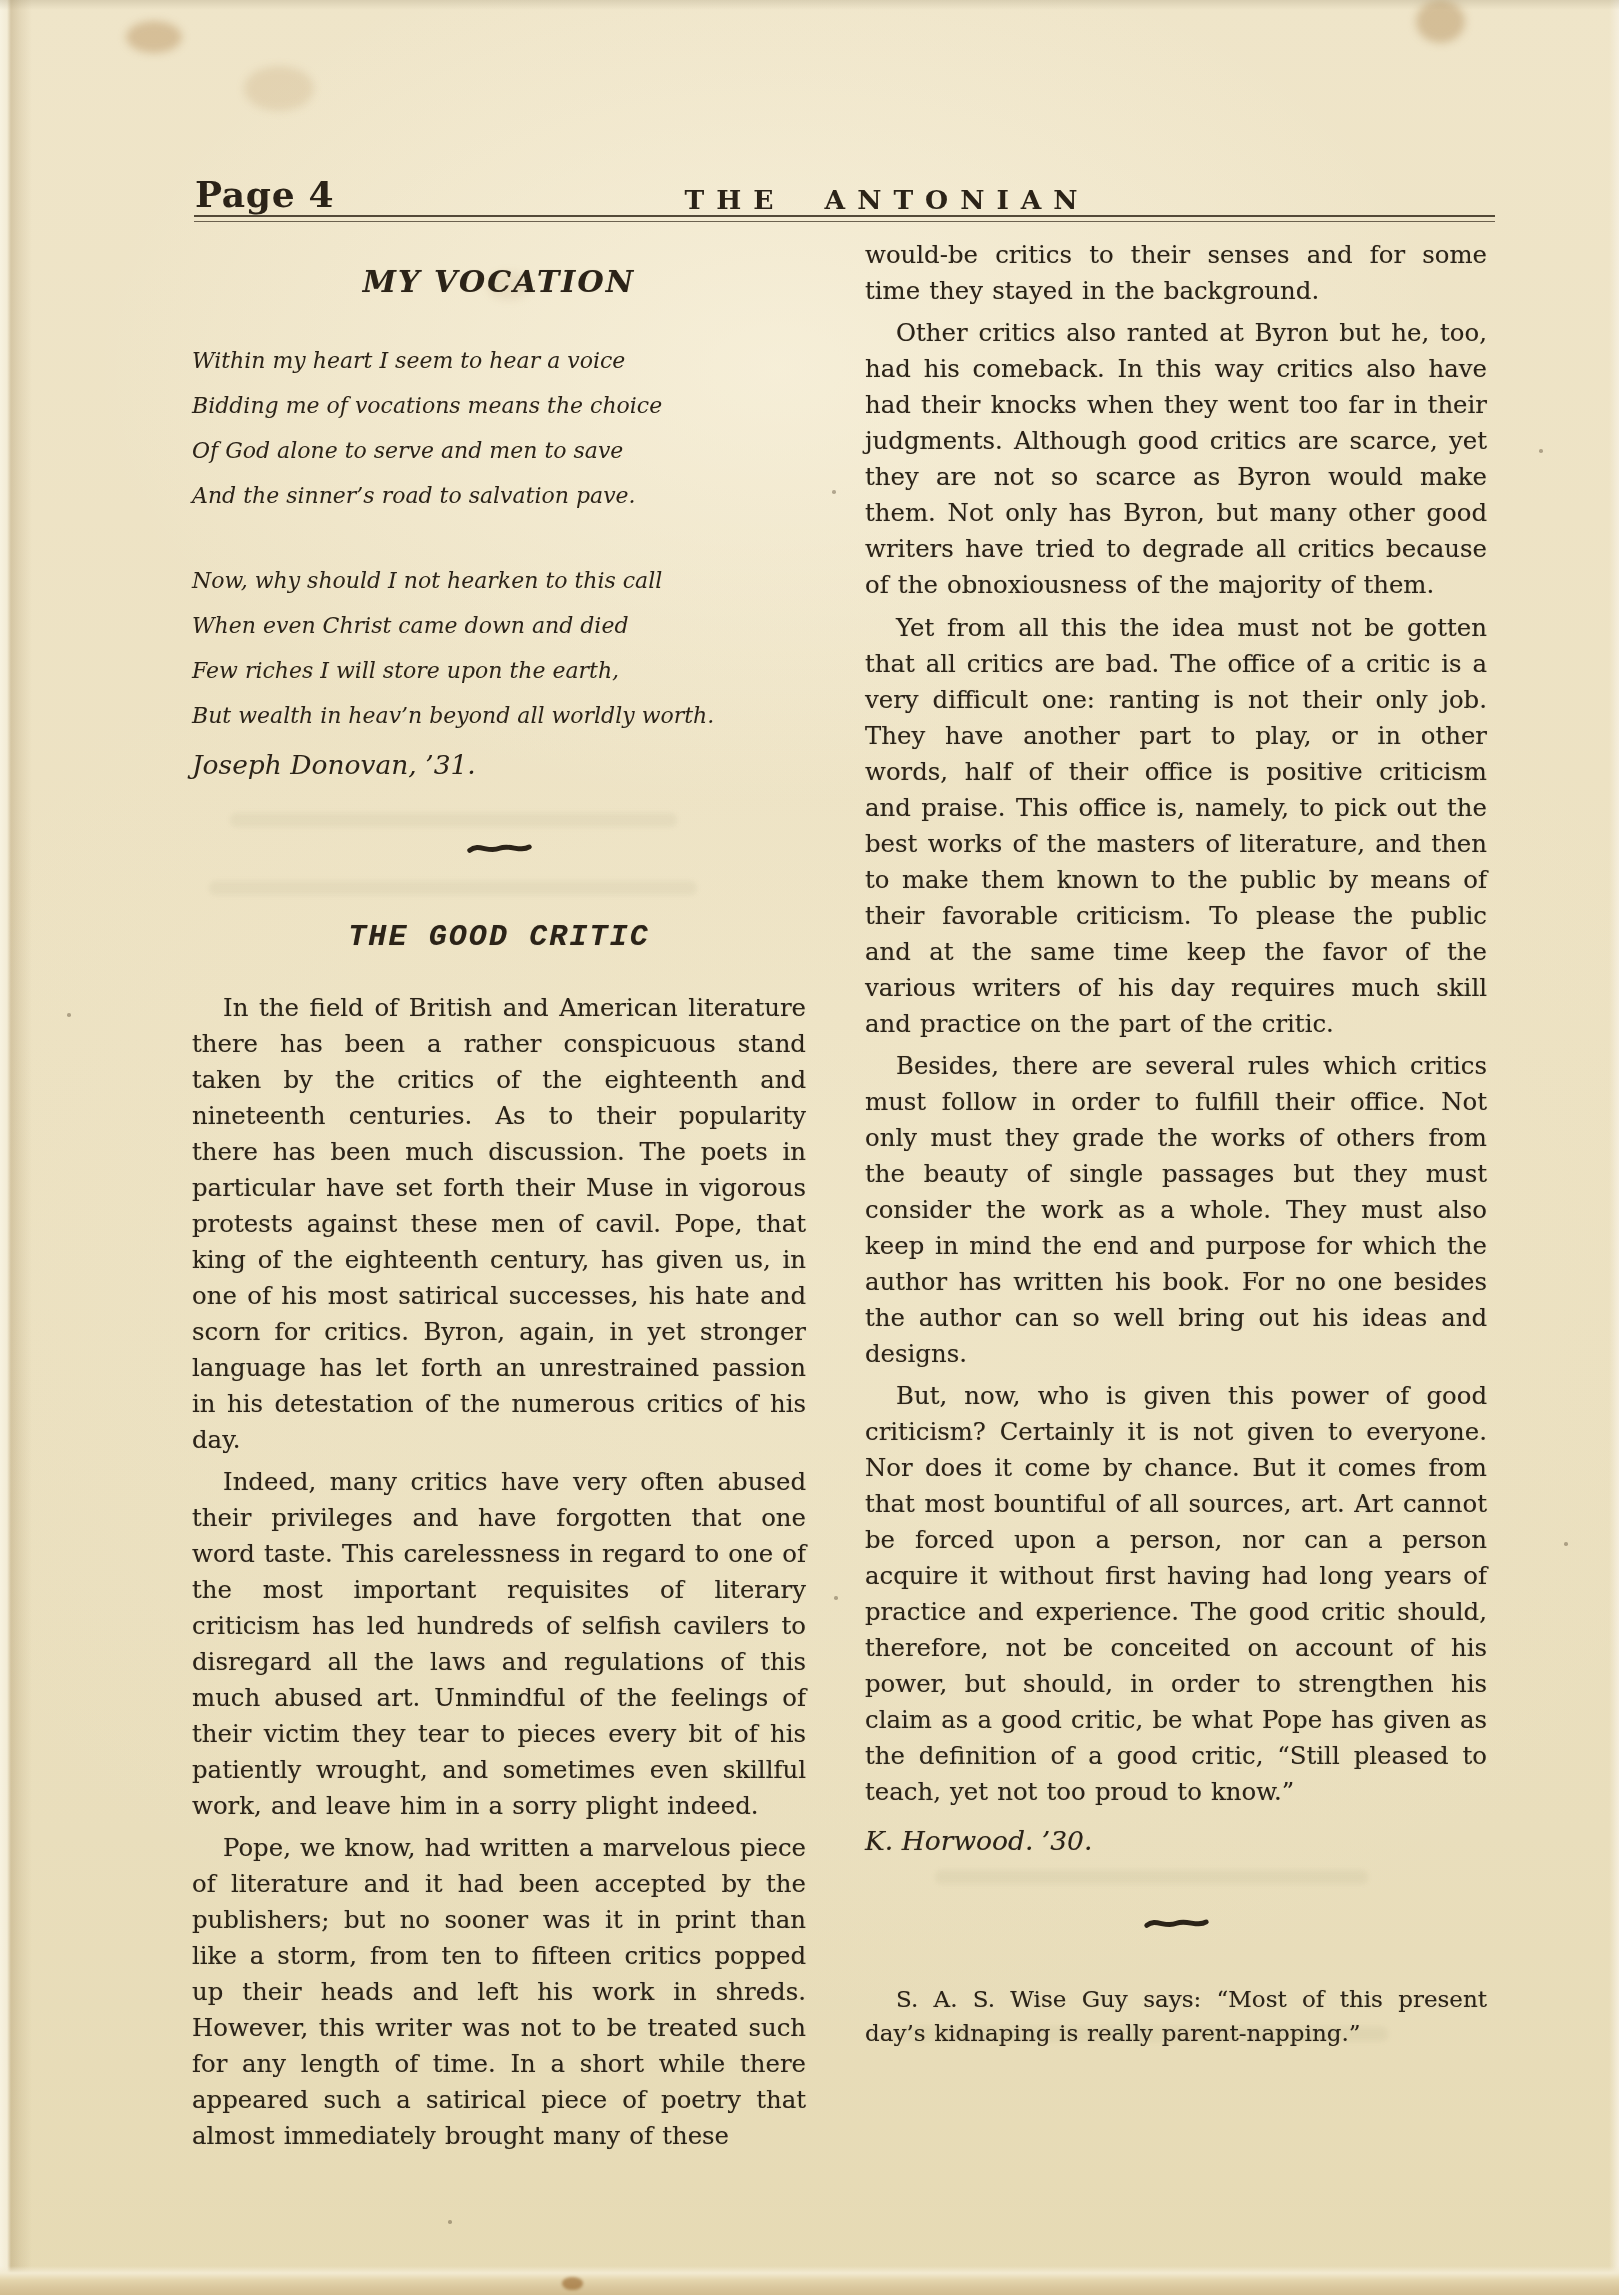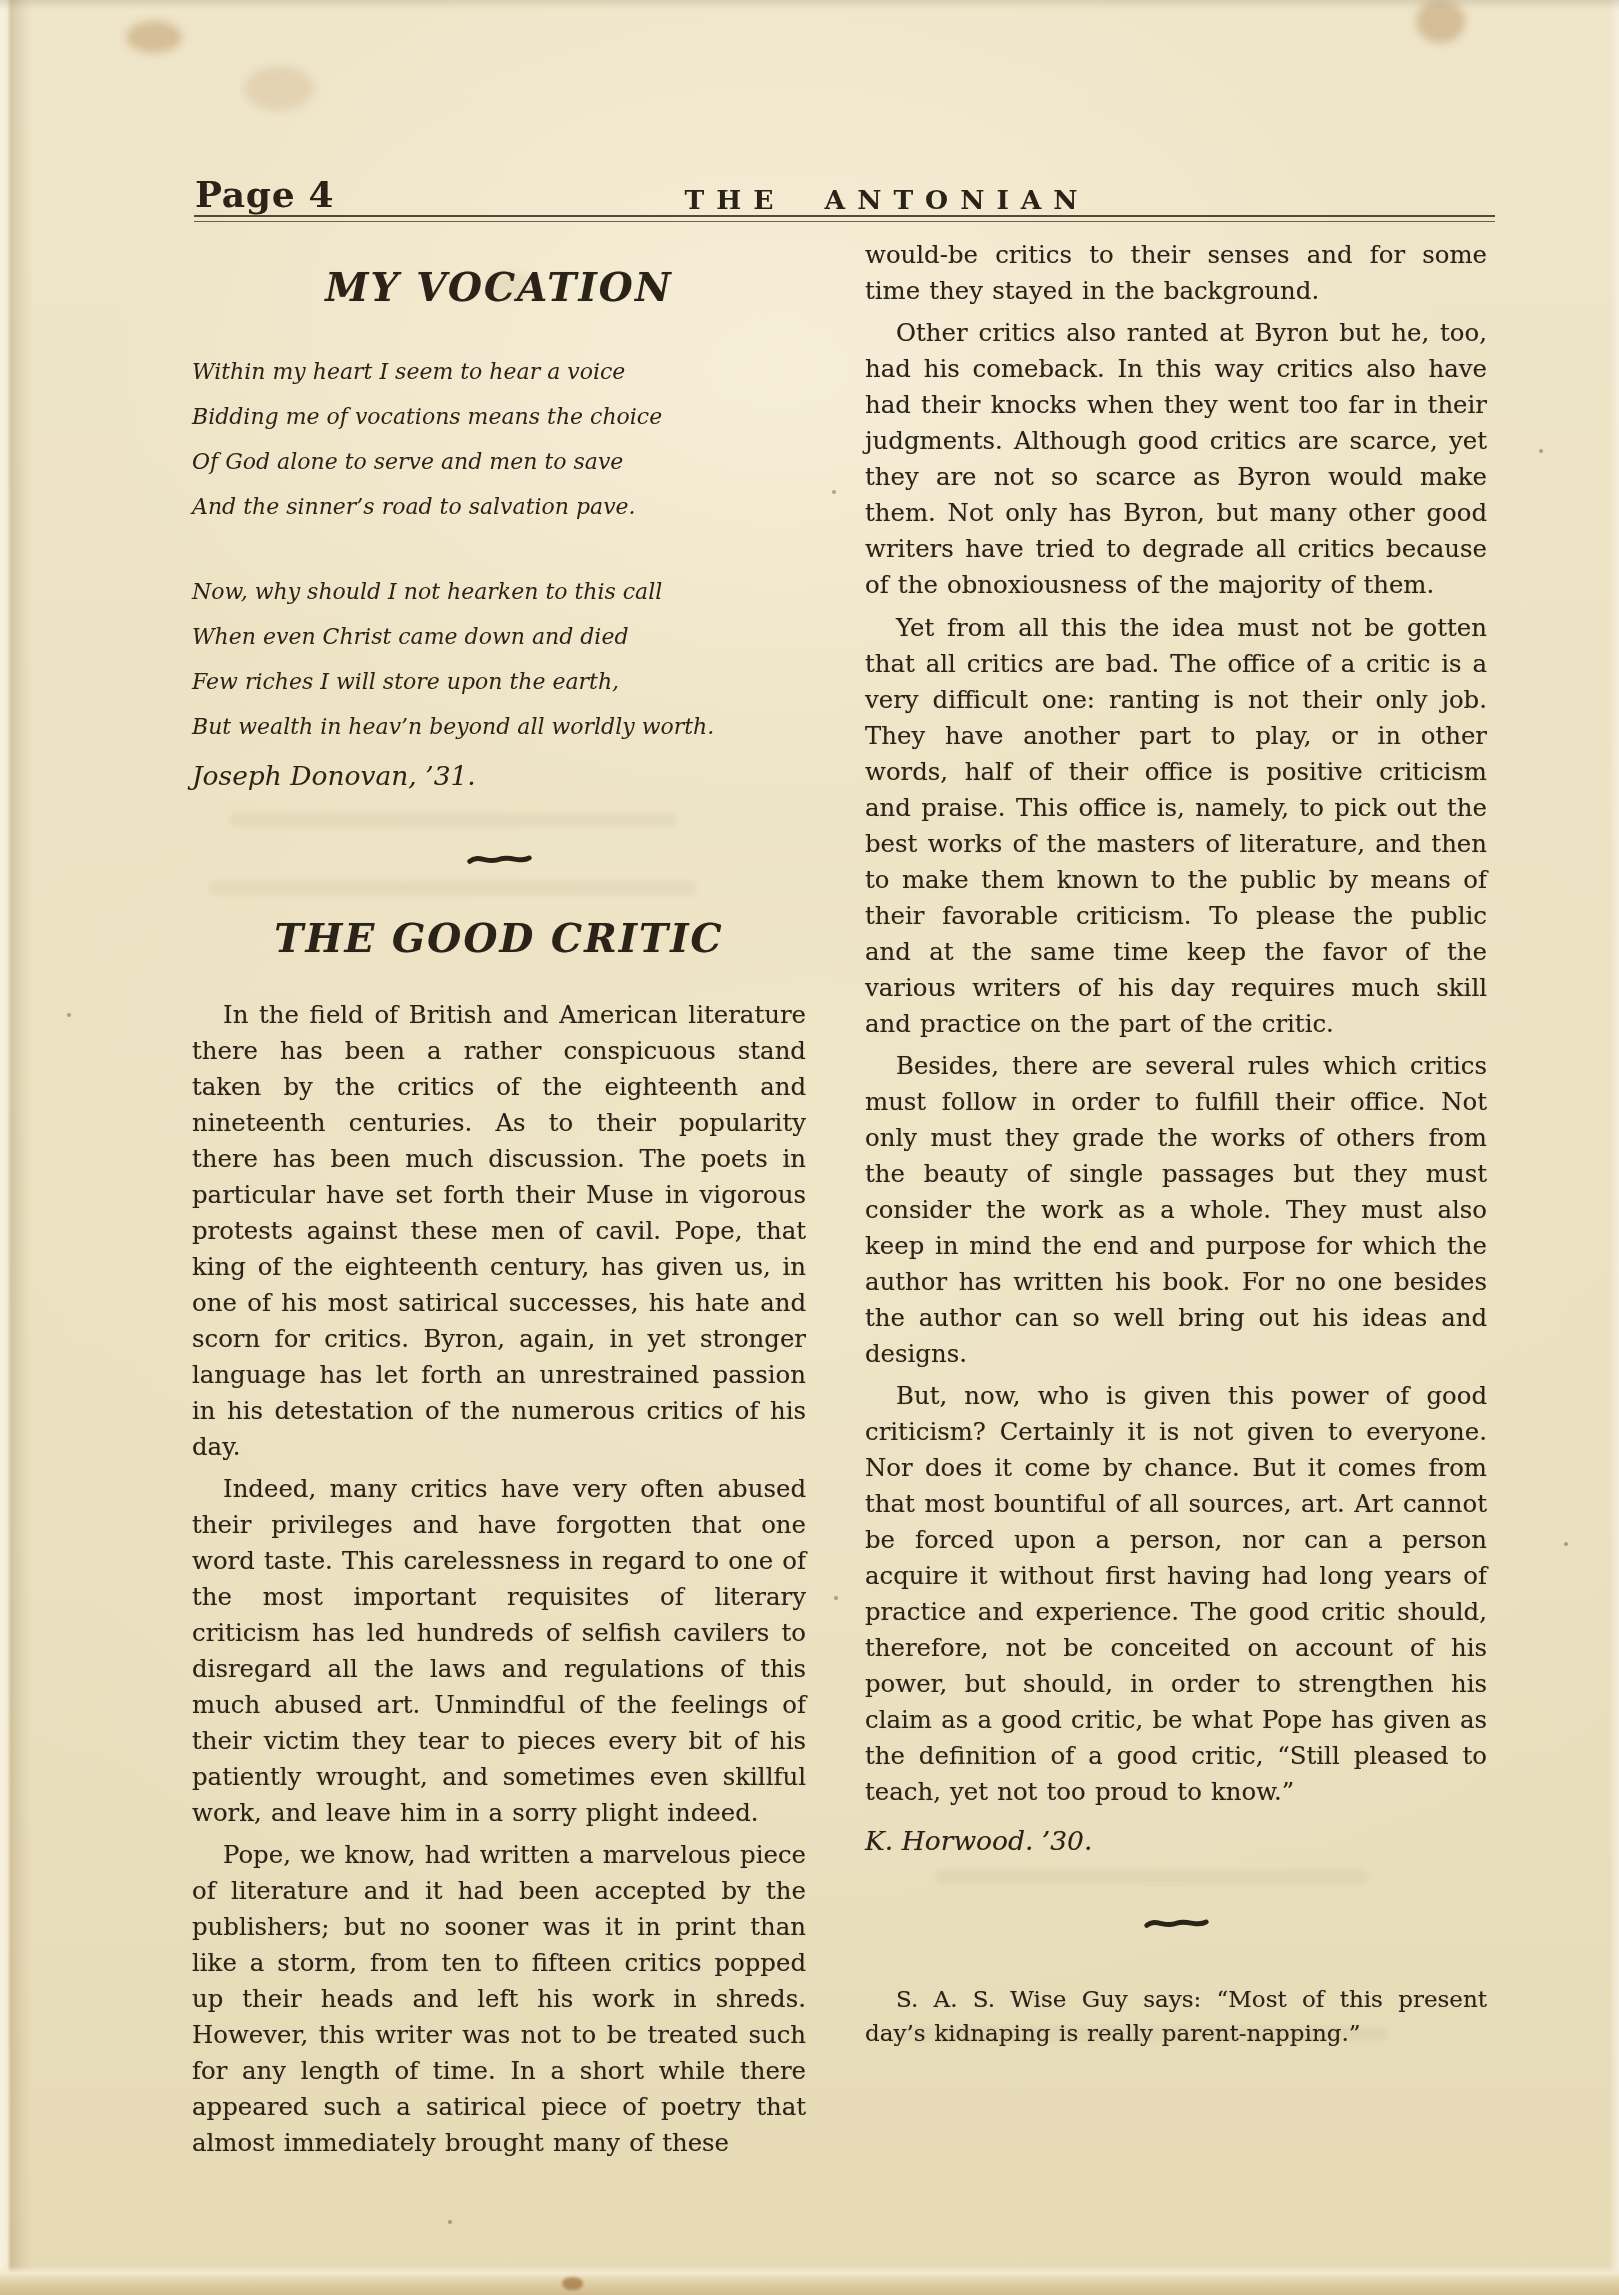--- a/index.html
+++ b/index.html
@@ -77,39 +77,39 @@
     margin: 0 0 6.3px 0;
     font-size: 24.4px; line-height: 36px;
     text-align: justify; text-indent: 31px;
     word-spacing: 1.4px;
     text-shadow: 0 0 0.7px rgba(43,35,24,0.35);
   }
   .col p.continuation { text-indent: 0; }
 
   .poem-title, .essay-title {
     font-style: italic; font-weight: bold; text-align: center;
-    font-size: 39px; letter-spacing: 2.1px;
+    font-size: 30px; letter-spacing: 2.1px;
     text-shadow: 0 0 0.7px rgba(43,35,24,0.4);
   }
   .poem-title { margin-top: 26.5px; }
   .poem { margin-top: 39px; font-style: italic; font-size: 22px; line-height: 45px; }
   .poem .stanza + .stanza { margin-top: 40px; }
   .poem-byline {
     margin-top: 11px; padding-right: 82px;
     font-style: italic; font-size: 26.5px; text-align: left;
   }
   .essay-byline {
     margin-top: 15.3px; padding-right: 81px;
     font-style: italic; font-size: 26.5px; text-align: left;
     text-shadow: 0 0 0.7px rgba(43,35,24,0.35);
   }
   .squiggle-wrap { text-align: center; }
   .col-left  .squiggle-wrap { margin-top: 60px; }
   .col-right .squiggle-wrap { margin-top: 59px; }
-  .essay-title { margin-top: 43px; }
+  .essay-title { margin-top: 59px; font-family: Liberation Mono, monospace; }
   .essay-body { margin-top: 36px; }
   .footer-quip-wrap { margin-top: 46px; }
   .footer-quip-wrap p { font-size: 23px; line-height: 34px; }
   svg.squiggle { display: inline-block; }
 </style>
 </head>
 <body>
 
 <div class="page">
 

